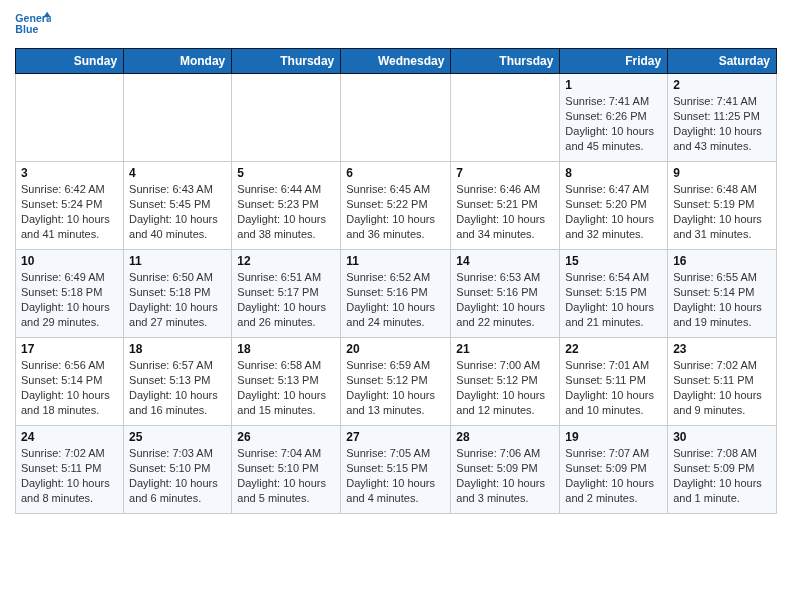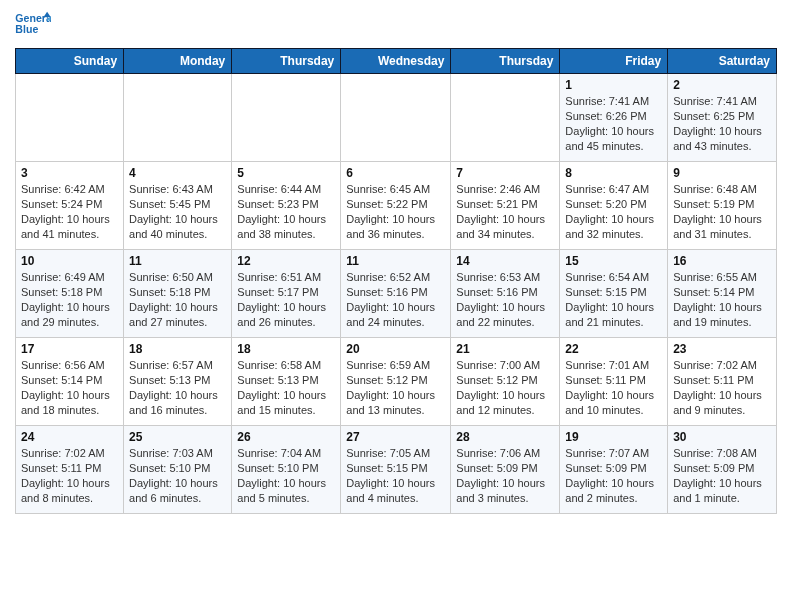--- a/index.html
+++ b/index.html
@@ -125,21 +125,21 @@
           <td class="empty-cell"></td>
           <td>
             <span class="day-number">1</span>
             <div class="cell-content">Sunrise: 7:41 AM
 Sunset: 6:26 PM
 Daylight: 10 hours and 45 minutes.</div>
           </td>
           <td>
             <span class="day-number">2</span>
             <div class="cell-content">Sunrise: 7:41 AM
-Sunset: 6:25 PM
+Sunset: 11:25 PM
 Daylight: 10 hours and 43 minutes.</div>
           </td>
         </tr>
         <tr>
           <td>
             <span class="day-number">3</span>
             <div class="cell-content">Sunrise: 6:42 AM
 Sunset: 5:24 PM
 Daylight: 10 hours and 41 minutes.</div>
           </td>
@@ -156,21 +156,21 @@
 Daylight: 10 hours and 38 minutes.</div>
           </td>
           <td>
             <span class="day-number">6</span>
             <div class="cell-content">Sunrise: 6:45 AM
 Sunset: 5:22 PM
 Daylight: 10 hours and 36 minutes.</div>
           </td>
           <td>
             <span class="day-number">7</span>
-            <div class="cell-content">Sunrise: 2:46 AM
+            <div class="cell-content">Sunrise: 6:46 AM
 Sunset: 5:21 PM
 Daylight: 10 hours and 34 minutes.</div>
           </td>
           <td>
             <span class="day-number">8</span>
             <div class="cell-content">Sunrise: 6:47 AM
 Sunset: 5:20 PM
 Daylight: 10 hours and 32 minutes.</div>
           </td>
           <td>

